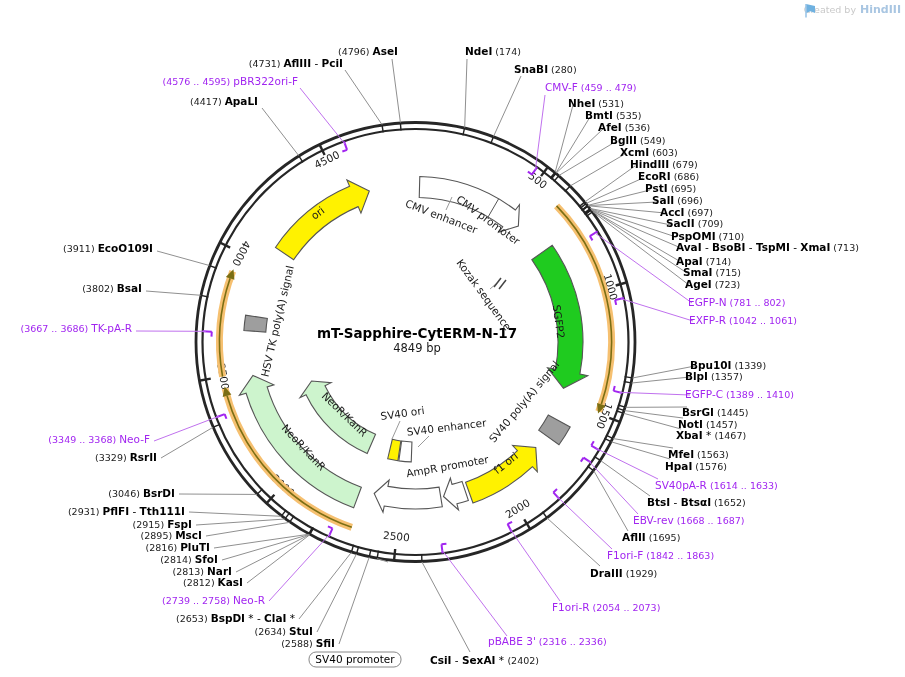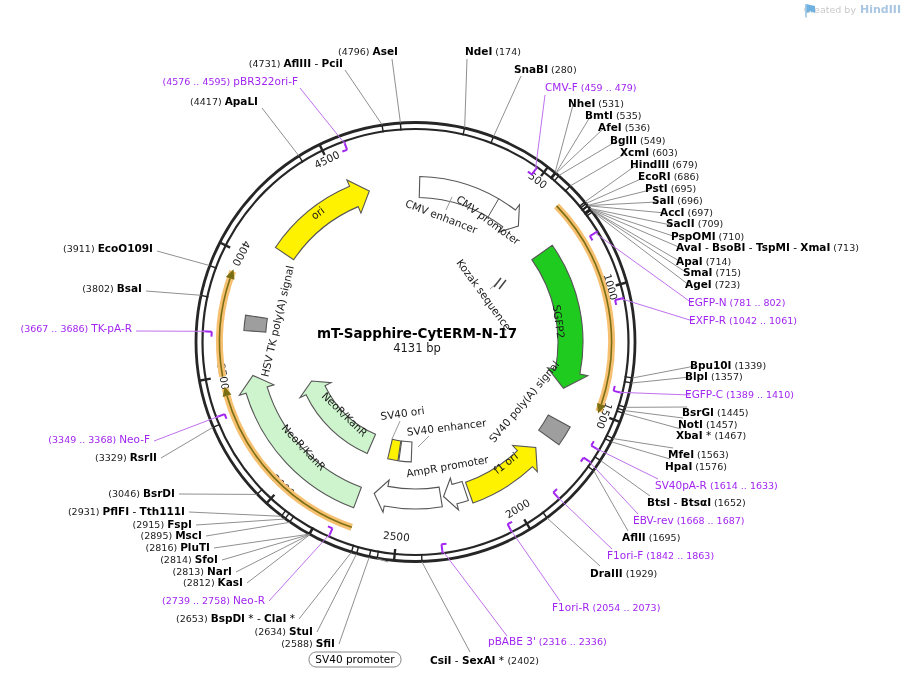--- a/index.html
+++ b/index.html
@@ -272,21 +272,21 @@
       <text x="545" y="91" text-anchor="start" font-size="10.5"><tspan font-weight="normal" fill="#A125F0" font-size="10.5">CMV-F</tspan><tspan font-weight="normal" fill="#A125F0" font-size="9.5">  (459 .. 479)</tspan></text>
       <line x1="462.8944027113903" y1="135.36561130433645" x2="464.57109148655735" y2="128.055432458971" stroke="#222222" stroke-width="1.4"></line>
       <line x1="464.6828707382352" y1="127.5680872026133" x2="467" y2="59" stroke="#909090" stroke-width="1"></line>
       <text x="465" y="55" text-anchor="start" font-size="10.5"><tspan font-weight="bold" fill="#000000" font-size="10.5">NdeI</tspan><tspan font-weight="normal" fill="#1a1a1a" font-size="9.5">  (174)</tspan></text>
       <line x1="490.74044507029794" y1="143.80091971549547" x2="493.4022532685396" y2="136.78915979977006" stroke="#222222" stroke-width="1.4"></line>
       <line x1="493.57970714842236" y1="136.3217091387217" x2="521" y2="76" stroke="#909090" stroke-width="1"></line>
       <text x="514" y="73" text-anchor="start" font-size="10.5"><tspan font-weight="bold" fill="#000000" font-size="10.5">SnaBI</tspan><tspan font-weight="normal" fill="#1a1a1a" font-size="9.5">  (280)</tspan></text>
     </svg>
 
   <div class="center-title">mT-Sapphire-CytERM-N-17</div>
-  <div class="center-size">4131 bp</div>
+  <div class="center-size">4849 bp</div>
 
   <div class="watermark">
     <span class="wm-created">Created by</span>
     <svg width="13" height="15" viewBox="0 0 13 15">
       <path d="M2,1 L11,3 L11,10 L6.5,8.2 L2,10 Z" fill="#6fb1e0"></path>
       <path d="M2,1 L2,14.5" stroke="#9cc6e8" stroke-width="1.6"></path>
     </svg>
     <span class="wm-brand">HindIII</span>
   </div>
 </div>

